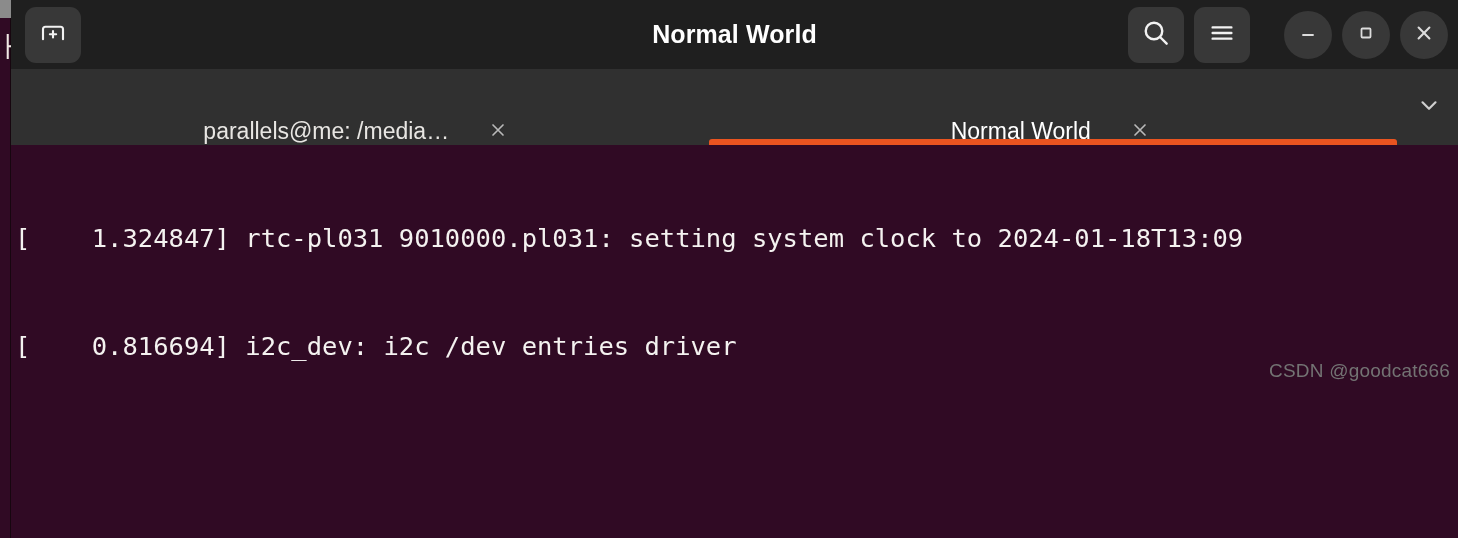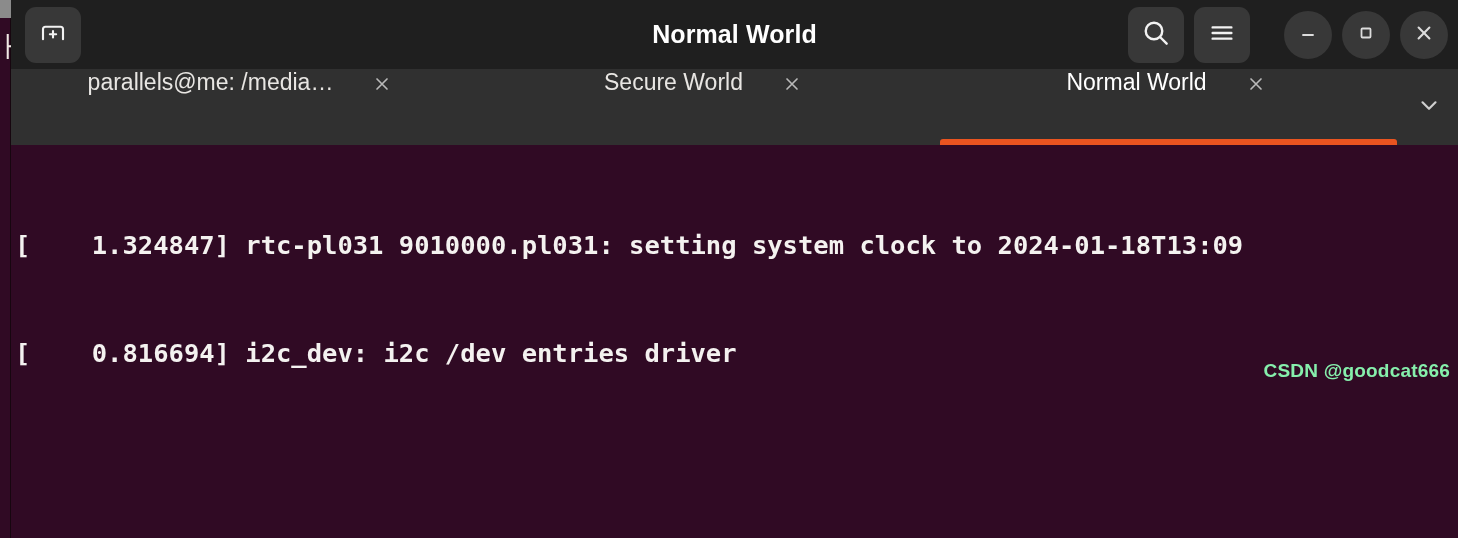--- a/index.html
+++ b/index.html
@@ -125,21 +125,21 @@
     height: 76px;
     min-height: 76px;
     background: #303030;
     display: flex;
     align-items: stretch;
     position: relative;
   }
   .tab {
     flex: 1 1 0;
     display: flex;
-    align-items: flex-start;
+    align-items: flex-end;
     justify-content: center;
     position: relative;
     cursor: pointer;
     min-width: 0;
     padding: 0 10px;
     box-sizing: border-box;
   }
   .tab-label {
     color: #e8e6e3;
     font-size: 23px;
@@ -178,39 +178,38 @@
     cursor: pointer;
     flex: 0 0 auto;
   }
 
   
   #terminal-area {
     flex: 1 1 auto;
     background: #300a24;
     position: relative;
     overflow: hidden;
-    padding: 10px 0 0 3px;
+    padding: 3px 0 0 3px;
     box-sizing: border-box;
-    font-weight: bold;
   }
   #terminal-output {
     font-family: "DejaVu Sans Mono", monospace;
     font-size: 25.5px;
     line-height: 36px;
     color: #f4f2f0;
     white-space: pre;
     padding-left: 1px;
     letter-spacing: 0px;
   }
   .term-line { height: 36px; display: block; }
   #watermark {
     position: absolute;
     right: 8px;
     bottom: 6px;
-    color: #86efac;
+    color: #737373;
     font-size: 19px;
     font-family: "Liberation Sans", sans-serif;
     letter-spacing: 0.2px;
   }
 </style>
 </head>
 <body>
 
 <div id="desktop-backdrop">
   <div id="backdrop-window-edge">
@@ -287,29 +286,20 @@
     <div class="tab">
       <span class="tab-label">parallels@me: /media…</span>
       <span class="tab-close">
         <svg width="20" height="20" viewBox="0 0 24 24" stroke="#b9b9b9" stroke-width="2" stroke-linecap="round">
           <path d="M6 6 L18 18 M18 6 L6 18"></path>
         </svg>
       </span>
 
     </div>
 
-    <div class="tab">
-      <span class="tab-label">Secure World</span>
-      <span class="tab-close">
-        <svg width="20" height="20" viewBox="0 0 24 24" stroke="#b9b9b9" stroke-width="2" stroke-linecap="round">
-          <path d="M6 6 L18 18 M18 6 L6 18"></path>
-        </svg>
-      </span>
-
-    </div>
 
     <div class="tab active">
       <span class="tab-label">Normal World</span>
       <span class="tab-close">
         <svg width="20" height="20" viewBox="0 0 24 24" stroke="#b9b9b9" stroke-width="2" stroke-linecap="round">
           <path d="M6 6 L18 18 M18 6 L6 18"></path>
         </svg>
       </span>
       <span class="tab-underline"></span>
     </div>

